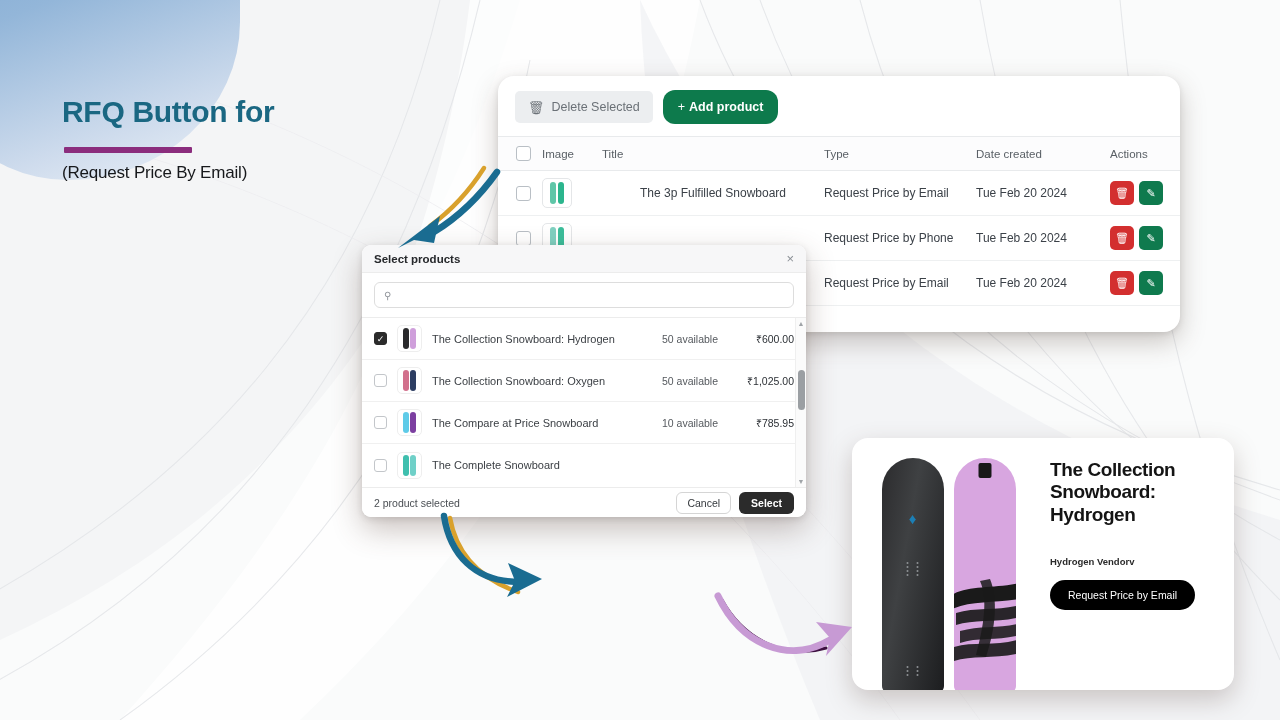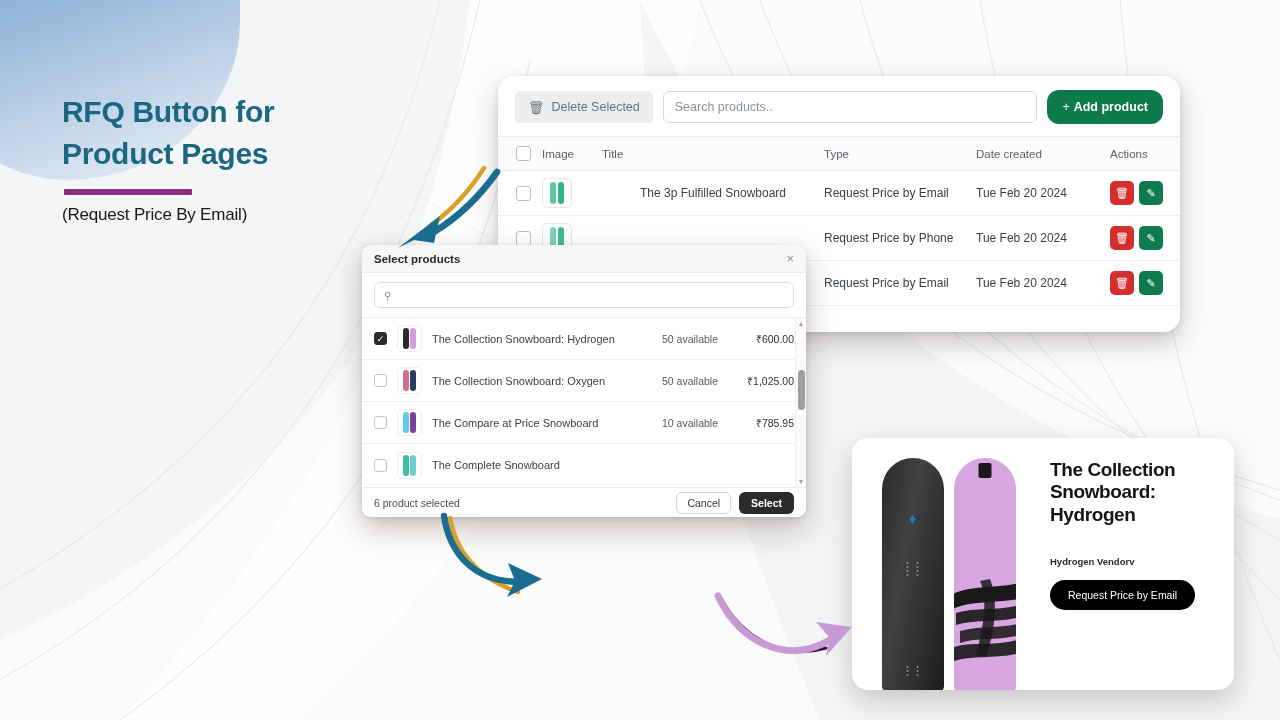--- a/index.html
+++ b/index.html
@@ -264,32 +264,30 @@
     <g stroke="#ededf0" stroke-width="1" fill="none" opacity=".8">
       <path d="M0,120 C300,180 620,330 900,720"></path>
       <path d="M0,40 C330,110 660,280 980,720"></path>
     </g>
   </svg>
   <div class="corner-blob"></div>
 </div>
 
 <div id="hero">
   <div class="title">RFQ Button for</div>
-  <div class="title" style="margin-top:-6px">Product Pages</div>
   <div class="rule"></div>
   <div class="sub">(Request Price By Email)</div>
 </div>
 
 <div class="card" id="admin-panel">
   <div id="admin-toolbar">
     <button id="del-sel">
       <span class="ic">🗑</span>
       <span>Delete Selected</span>
     </button>
-    <input id="prod-search" type="text" placeholder="Search products.." style="">
     <button id="add-product">
       <span class="plus">+</span><span>Add product</span>
     </button>
   </div>
 
   <table id="ptable">
     <thead>
       <tr>
         <th class="c-chk">
           <span class="sq-chk"></span>
@@ -440,21 +438,21 @@
       <span class="pprice"></span>
     </div>
 
     <div id="sel-scroll">
       <span class="arw">▲</span>
       <span class="thumbbar"></span>
       <span class="arw">▼</span>
     </div>
   </div>
   <div id="sel-foot">
-    <span class="cnt">6 product selected</span>
+    <span class="cnt">2 product selected</span>
     <button id="btn-cancel">Cancel</button>
     <button id="btn-select">Select</button>
   </div>
 </div>
 
 <div id="type-panel">
   <div id="type-head">Select Type</div>
   <div id="type-body">
     <div class="radio-row">
       <span class="radio"></span>

